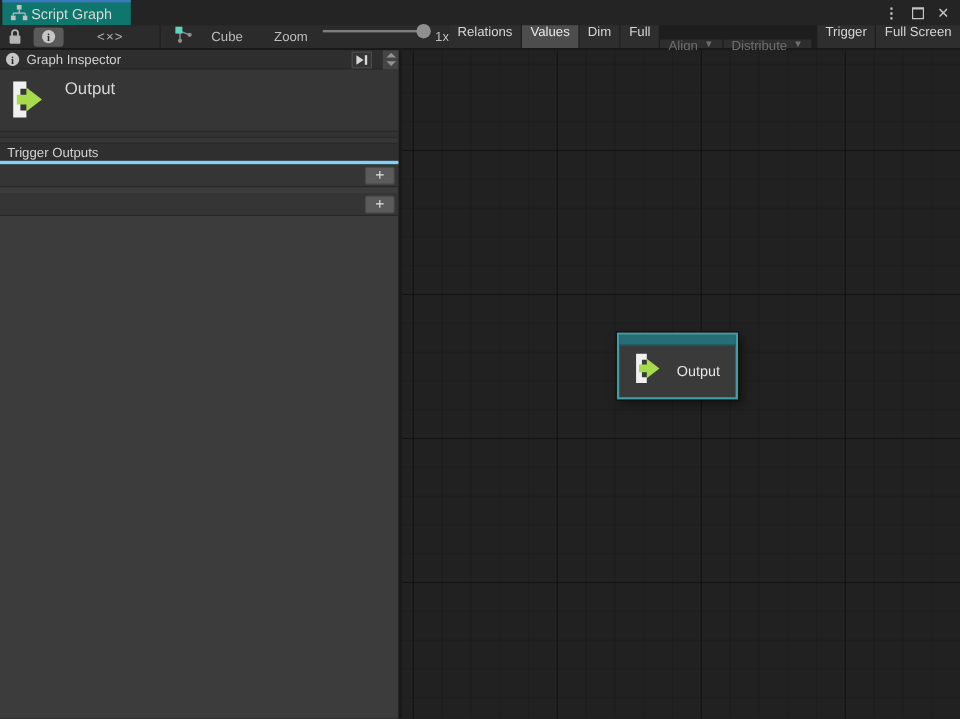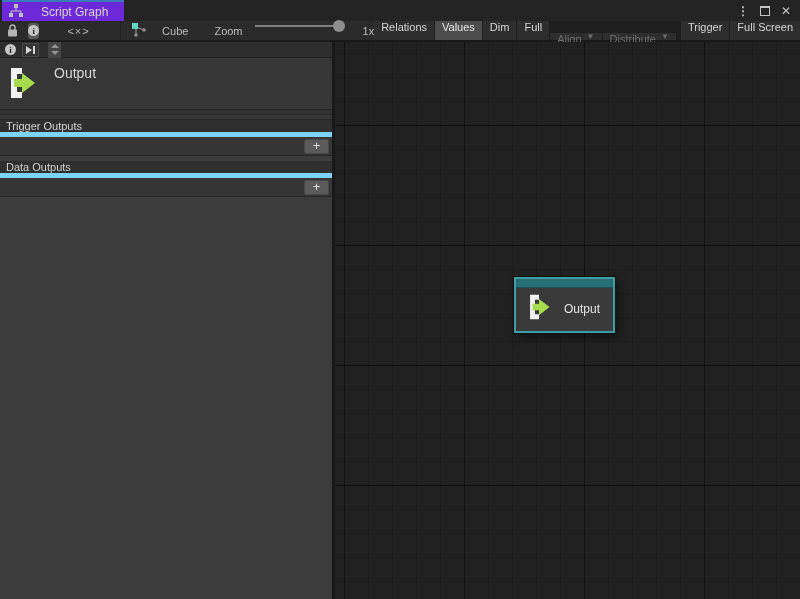--- a/index.html
+++ b/index.html
@@ -2,22 +2,22 @@
 <html><head>
 <meta charset="utf-8">
 <style>
   * { box-sizing: border-box; margin: 0; padding: 0; }
   html, body { width: 800px; height: 599px; overflow: hidden; }
   body { font-family: "Liberation Sans", sans-serif; background: #242424; }
   .app { width: 800px; height: 599px; display: flex; flex-direction: column; }
 
   
   .tabbar { height: 21px; background: #242424; display: flex; align-items: flex-end; }
-  .tab { height: 21px; margin-left: 2px; background: #6d28d9; border-top: 2px solid #3A79BB;
-         display: flex; align-items: center; gap: 18px; padding: 0 16px 0 7px;
+  .tab { height: 21px; margin-left: 2px; background: #0f766e; border-top: 2px solid #3A79BB;
+         display: flex; align-items: center; gap: 3px; padding: 0 16px 0 7px;
          color: #D8D8D8; font-size: 12px; }
   .win-controls { margin-left: auto; display: flex; align-items: center; gap: 11px;
                   padding-right: 9px; height: 100%; color: #C4C4C4; }
   .menu-dots { font-size: 12px; font-weight: bold; letter-spacing: 0; }
   .maxi { width: 10px; height: 10px; border: 1px solid #C4C4C4; border-top-width: 2px; display: inline-block; }
   .closex { font-size: 12px; }
 
   
   .toolbar { height: 21px; background: #2B2B2B; border-bottom: 2px solid #191919;
              display: flex; align-items: center; font-size: 11px; color: #C8C8C8; }
@@ -28,21 +28,21 @@
               font-size: 9px; font-weight: bold; display: flex; align-items: center; justify-content: center;
               font-family: "Liberation Serif", serif; }
   .code-btn { margin-left: 28px; color: #B8B8B8; letter-spacing: 1px; }
   .tsep { width: 1px; height: 19px; background: #202020; margin-left: 30px; }
   .cube-btn { display: flex; align-items: center; gap: 16px; margin-left: 12px; color: #BDBDBD; }
   .zoom-wrap { display: flex; margin-left: 26px; }
   .zoom-label { color: #BDBDBD; }
   .zoom-track { width: 86px; height: 2px; background: #7E7E7E; position: relative; margin-left: 12px; }
   .zoom-handle { position: absolute; right: -4px; top: -5px; width: 12px; height: 12px;
                  border-radius: 50%; background: #8F8F8F; }
-  .zoom-value { margin-left: 22px; color: #BDBDBD; }
+  .zoom-value { margin-left: 8px; color: #BDBDBD; }
 
   .view-group { margin-left: auto; display: flex; align-items: stretch; height: 19px; background: #1E1E1E; gap: 1px; }
   .vbtn { background: #2E2E2E; display: flex; align-items: flex-start; gap: 5px; padding: 0 7px;
           color: #D5D5D5; white-space: nowrap; }
   .vbtn.active { background: #4D4D4D; color: #E8E8E8; }
   .vbtn.disabled { color: #6E6E6E; margin-top: 12px; }
   .caret { font-size: 8px; line-height: 8px; }
   .vgap { width: 3px; background: #1E1E1E; }
 
   
@@ -65,21 +65,21 @@
 
   .unit-block { height: 52px; background: #363636; border-bottom: 1px solid #272727;
                 display: flex; padding: 7px 0 0 8px; }
   .unit-icon { margin-top: 2px; }
   .unit-title { font-size: 14px; color: #D6D6D6; margin-left: 18px; }
 
   .strip { height: 5px; background: #323232; border-bottom: 1px solid #282828; }
   .strip.b { background: #363636; }
 
   .section-label { height: 17px; background: #2F2F2F; display: flex; align-items: flex-end;
-                   padding-left: 6px; border-bottom: 5px solid #7dd3fc; }
+                   padding-left: 6px; border-bottom: 3px solid #7dd3fc; }
   .add-row { height: 19px; background: #353535; border-bottom: 1px solid #282828; position: relative; }
   .add-btn { position: absolute; right: 3px; top: 2px; width: 25px; height: 15px; background: #5B5B5B;
              border: 1px solid #484848; border-radius: 2px; color: #DFDFDF; font-size: 13px;
              line-height: 12px; text-align: center; }
   .section-gap { height: 5px; }
   .insp-fill { flex: 1; }
 
   
   .canvas { flex: 1; position: relative; background-color: #212121;
     background-image:
@@ -181,20 +181,21 @@
         <span>Full Screen</span>
       </span>
     </div>
   </div>
 
   <div class="main">
 
     <div class="inspector">
       <div class="insp-header">
         <span class="i-circle">i</span>
+        <span class="insp-title">Graph Inspector</span>
         <span class="expand-btn">
           <svg width="11" height="10" viewBox="0 0 11 10">
             <path d="M1 1 L7 5 L1 9 Z" fill="#D6D6D6"></path>
             <rect x="8" y="1" width="2" height="8" fill="#D6D6D6"></rect>
           </svg>
         </span>
         <span class="spinner">
           <span class="tri-up"></span>
           <span class="tri-down"></span>
         </span>
@@ -215,23 +216,20 @@
 
       <div class="section-label">
         <span>Trigger Outputs</span>
       </div>
       <div class="add-row">
         <span class="add-btn">+</span>
       </div>
 
       <div class="section-gap"></div>
 
-      <div class="section-label">
-        <span>Data Outputs</span>
-      </div>
       <div class="add-row">
         <span class="add-btn">+</span>
       </div>
 
       <div class="insp-fill"></div>
     </div>
 
     <div class="canvas">
       <div class="node">
         <div class="node-header"></div>

